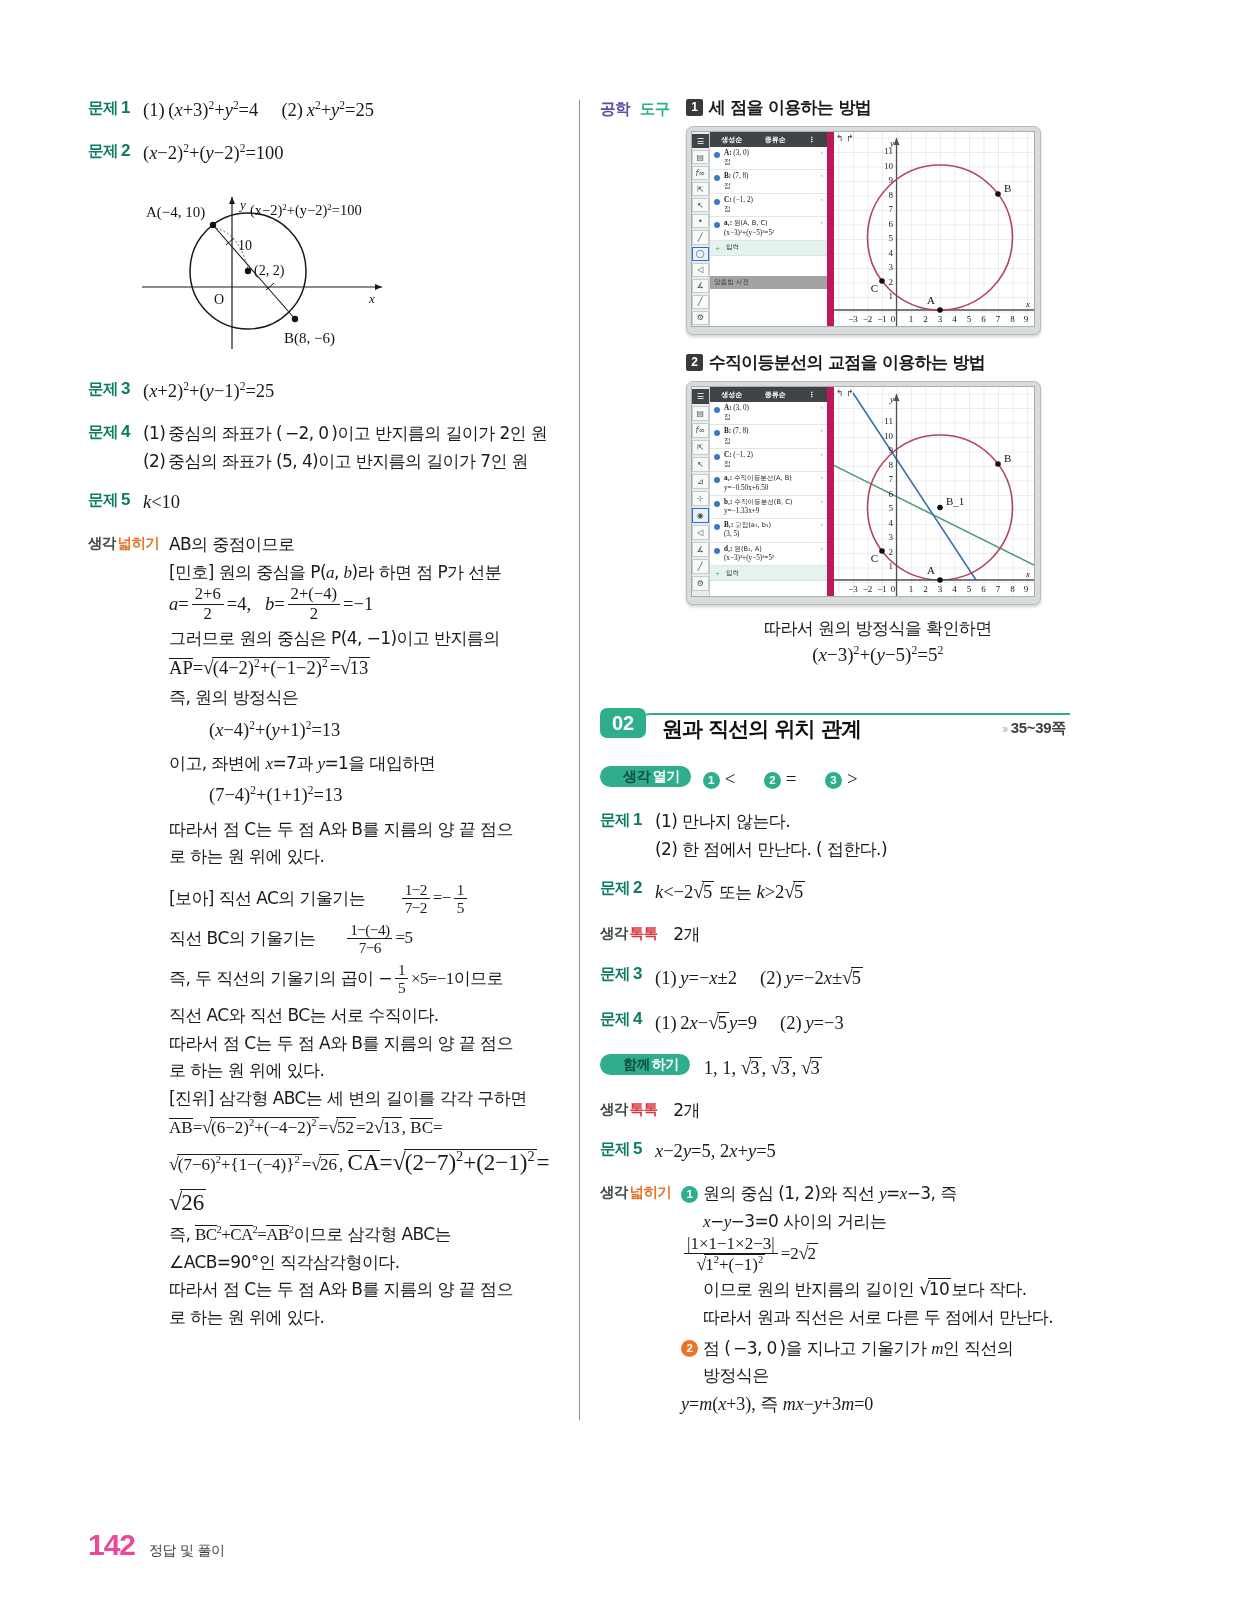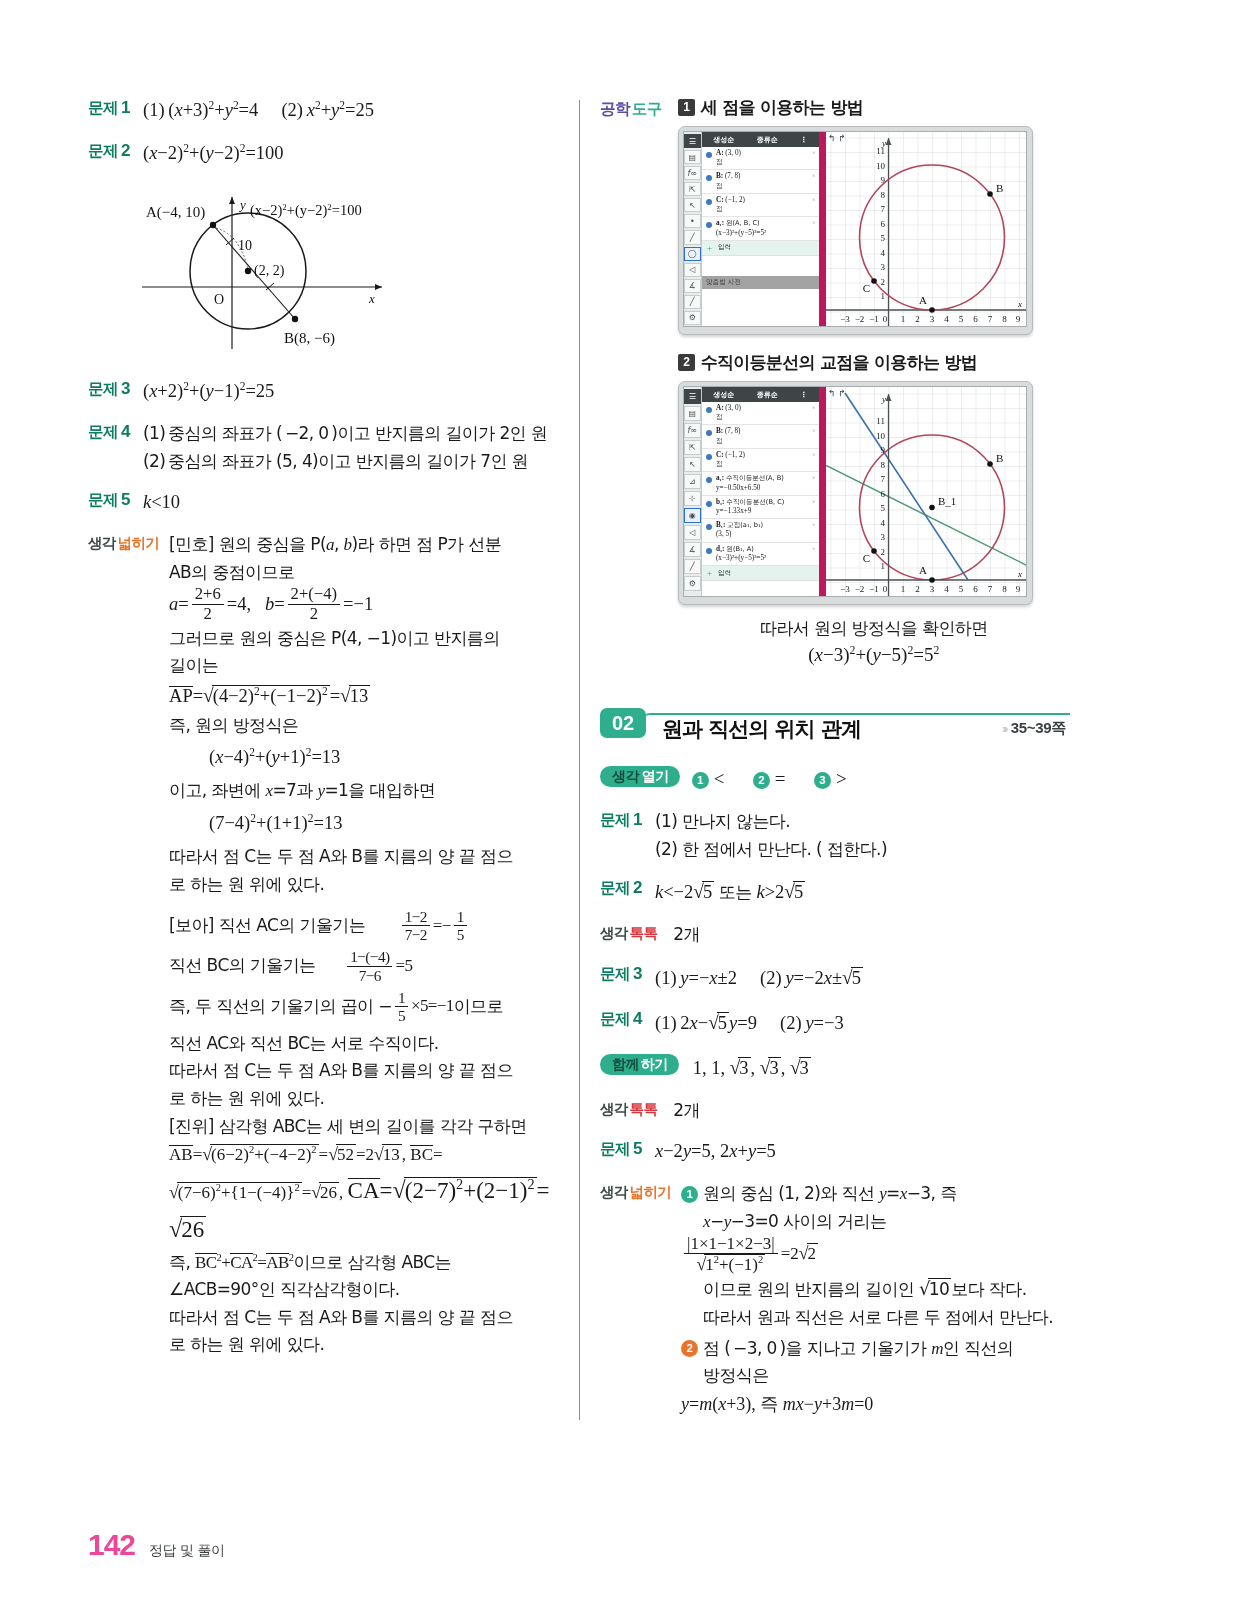--- a/index.html
+++ b/index.html
@@ -97,21 +97,21 @@
 
   .pill {
     display: inline-block;
     background: #2fae8e;
     color: #fff;
     font-family: "Liberation Sans", sans-serif;
     font-weight: bold;
     font-size: 14px;
     letter-spacing: -0.6px;
     border-radius: 11px;
-    padding: 3px 11px 4px 12px;
+    padding: 3px 11px 4px 23px;
     line-height: 1;
     white-space: nowrap;
   }
   .pill .dark { color: #134f41; }
   .pill .lite { color: #ffffff; }
 
   .circnum {
     display: inline-block;
     width: 17px; height: 17px; line-height: 17px;
     border-radius: 50%;
@@ -302,30 +302,29 @@
         <span class="math"><i class="v">k</i>&lt;10</span>
       </div>
     </div>
 
     <div class="row">
       <div class="badge-think">
         <span class="g1">생각</span><span class="g2">넓히기</span>
       </div>
       <div class="body-txt" style="margin-left:10px;">
 
+        <span class="kortxt ind">AB의 중점이므로</span>
         <span class="kortxt ind">[민호] 원의 중심을 P(<i class="v">a</i>, <i class="v">b</i>)라 하면 점 P가 선분</span>
-        <span class="kortxt ind">AB의 중점이므로</span>
 
         <span class="center-eq math">
           <i class="v">a</i>=<span class="frac"><span class="nm">2+6</span><span class="dn">2</span></span>=4, &nbsp;
           <i class="v">b</i>=<span class="frac"><span class="nm">2+(−4)</span><span class="dn">2</span></span>=−1
         </span>
 
         <span class="kortxt ind">그러므로 원의 중심은 P(4, −1)이고 반지름의</span>
-        <span class="kortxt ind">길이는</span>
 
         <span class="center-eq math">
           <span class="ovl">AP</span>=<span class="rad"><span class="sign">√</span><span class="arg">(4−2)<sup class="sq">2</sup>+(−1−2)<sup class="sq">2</sup></span></span>=<span class="rad"><span class="sign">√</span><span class="arg">13</span></span>
         </span>
 
         <span class="kortxt ind">즉, 원의 방정식은</span>
         <span class="eq-in math">(<i class="v">x</i>−4)<sup class="sq">2</sup>+(<i class="v">y</i>+1)<sup class="sq">2</sup>=13</span>
         <span class="kortxt ind">이고, 좌변에 <i class="v">x</i>=7과 <i class="v">y</i>=1을 대입하면</span>
         <span class="eq-in math">(7−4)<sup class="sq">2</sup>+(1+1)<sup class="sq">2</sup>=13</span>
         <span class="kortxt ind">따라서 점 C는 두 점 A와 B를 지름의 양 끝 점으</span>
@@ -359,21 +358,21 @@
         <span class="kortxt ind">따라서 점 C는 두 점 A와 B를 지름의 양 끝 점으</span>
         <span class="kortxt ind">로 하는 원 위에 있다.</span>
       </div>
     </div>
   </div>
 
   <div class="col-right">
 
     <div style="display:flex; align-items:flex-start;">
       <div style="font-family:'Liberation Sans',sans-serif;font-weight:bold;font-size:15.5px;letter-spacing:-0.6px;white-space:nowrap;padding-top:3px;">
-        <span style="color:#5a4fa3;">공학</span><span style="color:#2fae8e;margin-left:2px;text-align:right;">도구</span>
+        <span style="color:#5a4fa3;">공학</span><span style="color:#2fae8e;margin-left:10px;text-align:right;">도구</span>
       </div>
 
       <div style="margin-left:16px;flex:1 1 auto;">
 
         <div class="ggb-title">
           <span class="sqnum">1</span>
           <span>세 점을 이용하는 방법</span>
         </div>
 
         <div class="ggb-shell">

